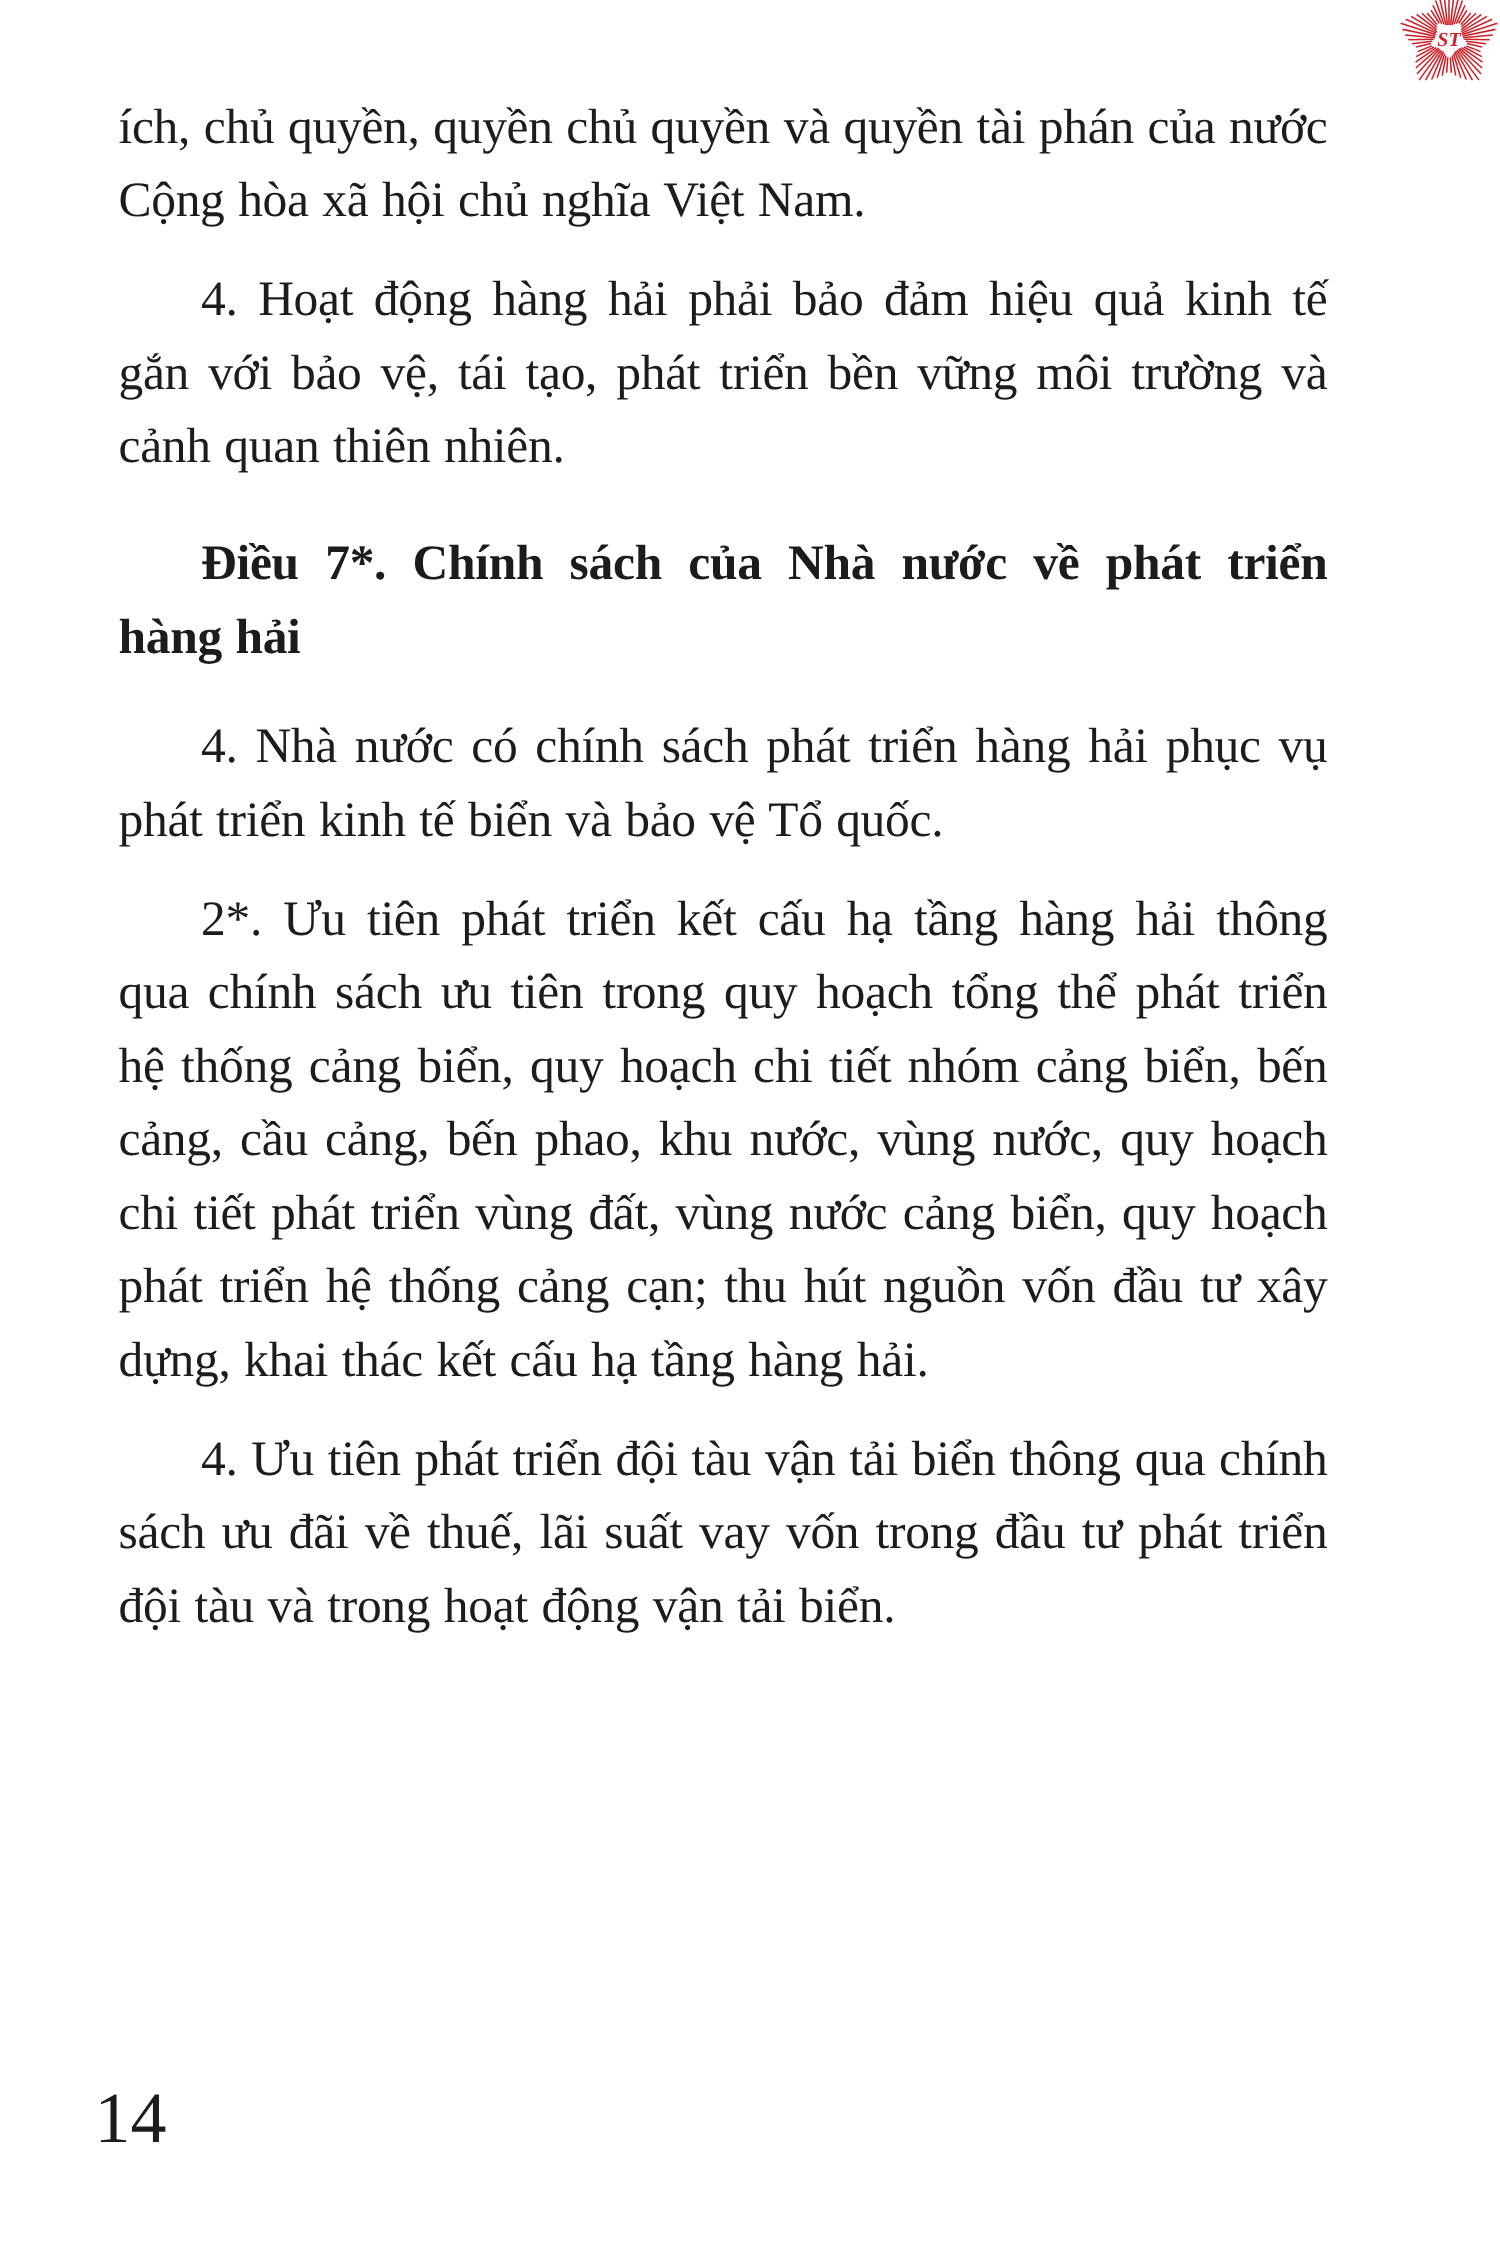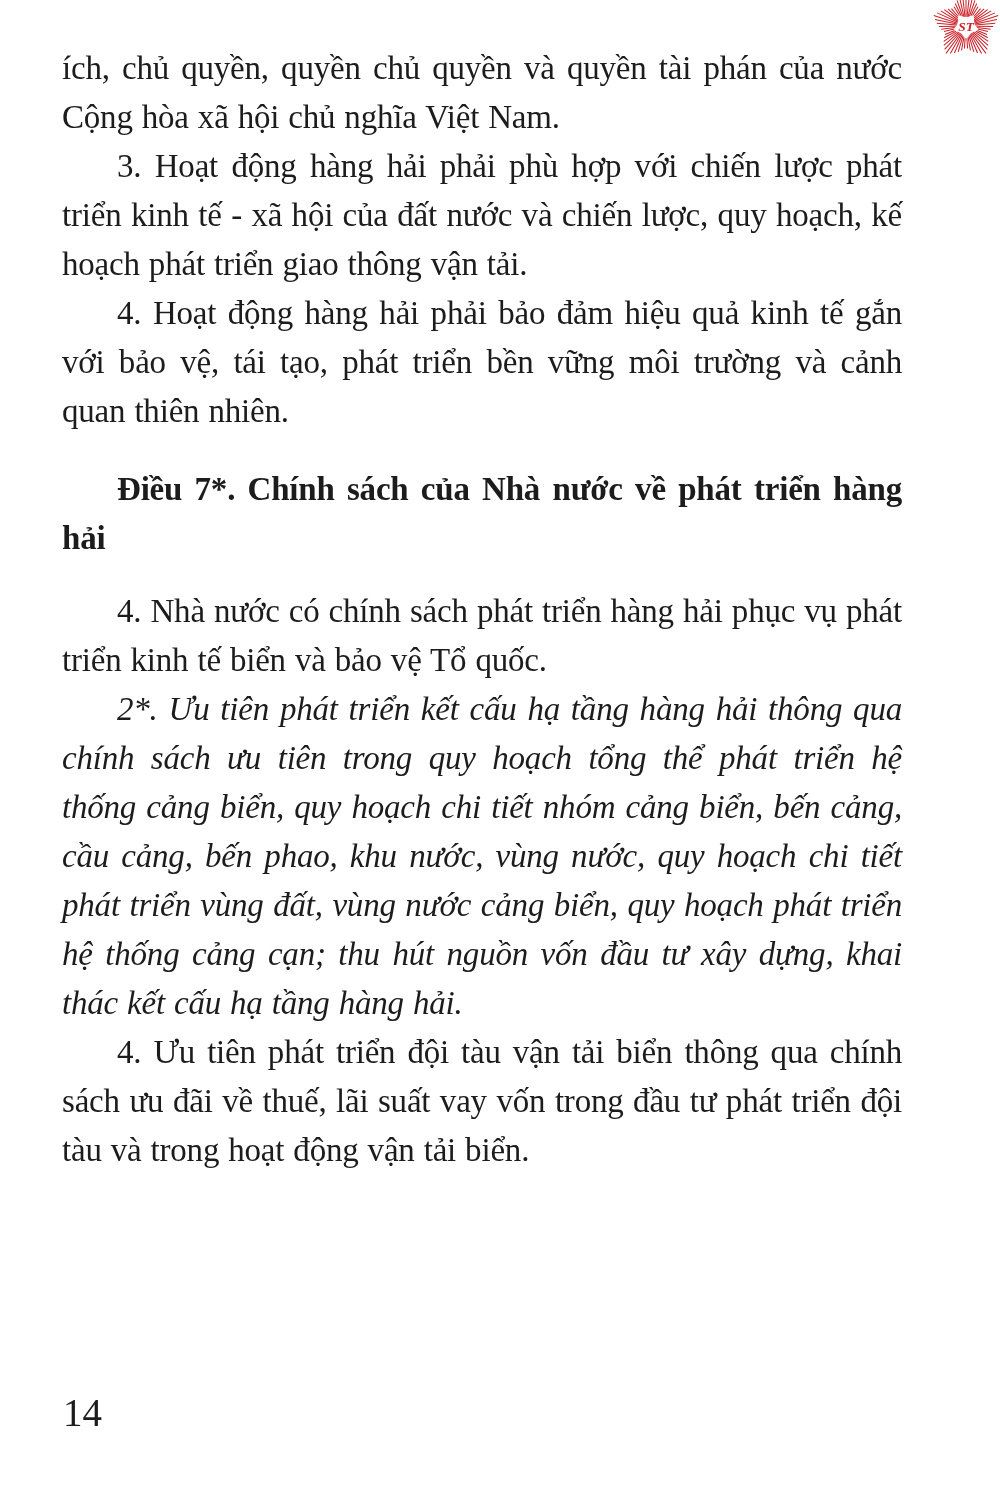--- a/index.html
+++ b/index.html
@@ -12,48 +12,48 @@
     font-family: "Liberation Serif", "DejaVu Serif", serif;
     color: #1c1c1c;
   }
   .textblock {
     position: absolute;
     left: 62px;
     top: 44px;
     width: 840px;
   }
   .para {
-    margin: 0;
+    margin: 17px;
     font-size: 33px;
     line-height: 49px;
     text-align: justify;
     letter-spacing: -0.2px;
     word-spacing: 1px;
   }
   .para.indented { text-indent: 55px; }
-  .para.ital { font-style: italic; }
+  .para.ital { }
   .heading {
     font-weight: bold;
     margin-top: 29px;
     margin-bottom: 24px;
     text-indent: 55px;
   }
   .heading-label { }
   .logo {
     position: absolute;
     left: 929px;
     top: -9px;
     width: 74px;
     height: 74px;
   }
   .footer-pagenum {
     position: absolute;
     left: 63px;
     top: 1388px;
-    font-size: 39px;
+    font-size: 48px;
     line-height: 49px;
   }
 </style>
 </head>
 <body>
 
 <div class="page">
 
   <svg class="logo" viewBox="0 0 72 72" xmlns="http://www.w3.org/2000/svg">
     <g id="star-rays" stroke="#cc2128" stroke-width="1" fill="none">
@@ -114,21 +114,20 @@
         <line x1="28.29" y1="24.81" x2="21.86" y2="17.15"></line>
       </g>
     <circle cx="36" cy="34" r="9" fill="#ffffff"></circle>
     <text id="logo-letters" x="36" y="38.5" text-anchor="middle" font-family="Liberation Serif, serif" font-size="13" font-style="italic" font-weight="bold" fill="#cc2128">ST</text>
   </svg>
 
   <div class="textblock">
 
     <p class="para">ích, chủ quyền, quyền chủ quyền và quyền tài phán của nước Cộng hòa xã hội chủ nghĩa Việt Nam.</p>
 
-    <p class="para indented">3. Hoạt động hàng hải phải phù hợp với chiến lược phát triển kinh tế - xã hội của đất nước và chiến lược, quy hoạch, kế hoạch phát triển giao thông vận tải.</p>
 
     <p class="para indented">4. Hoạt động hàng hải phải bảo đảm hiệu quả kinh tế gắn với bảo vệ, tái tạo, phát triển bền vững môi trường và cảnh quan thiên nhiên.</p>
 
     <p class="para heading"><span class="heading-label">Điều 7*.</span> <span>Chính sách của Nhà nước về phát triển hàng hải</span></p>
 
     <p class="para indented">4. Nhà nước có chính sách phát triển hàng hải phục vụ phát triển kinh tế biển và bảo vệ Tổ quốc.</p>
 
     <p class="para indented ital">2*. Ưu tiên phát triển kết cấu hạ tầng hàng hải thông qua chính sách ưu tiên trong quy hoạch tổng thể phát triển hệ thống cảng biển, quy hoạch chi tiết nhóm cảng biển, bến cảng, cầu cảng, bến phao, khu nước, vùng nước, quy hoạch chi tiết phát triển vùng đất, vùng nước cảng biển, quy hoạch phát triển hệ thống cảng cạn; thu hút nguồn vốn đầu tư xây dựng, khai thác kết cấu hạ tầng hàng hải.</p>
 
     <p class="para indented">4. Ưu tiên phát triển đội tàu vận tải biển thông qua chính sách ưu đãi về thuế, lãi suất vay vốn trong đầu tư phát triển đội tàu và trong hoạt động vận tải biển.</p>

